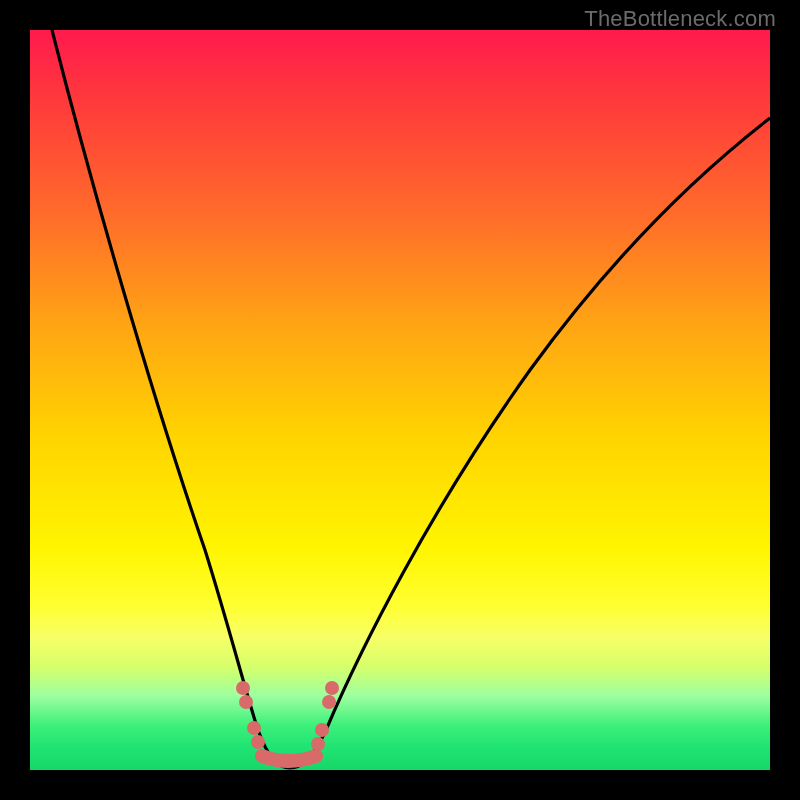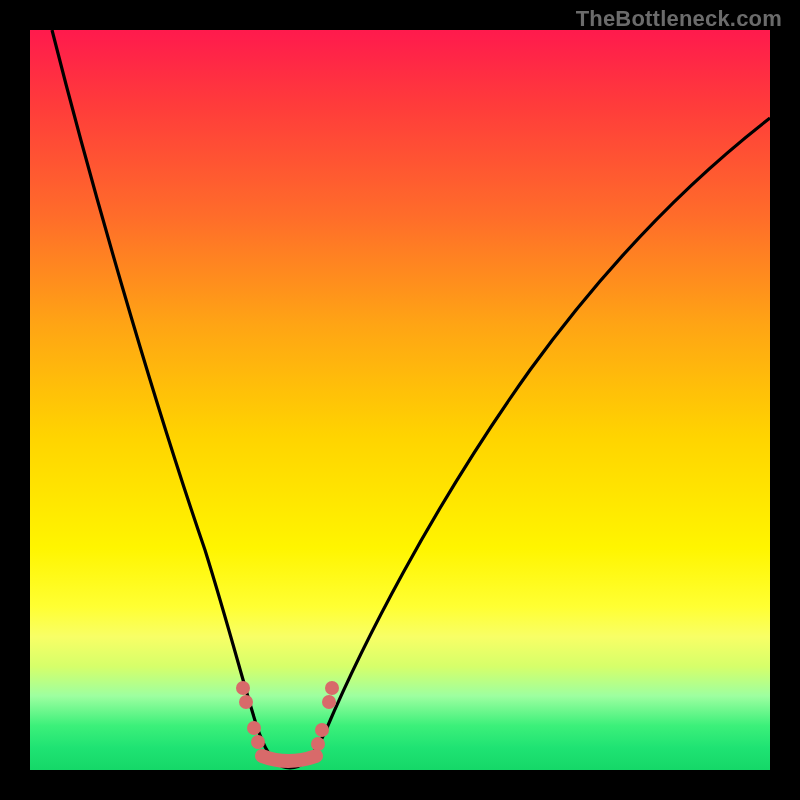--- a/index.html
+++ b/index.html
@@ -29,24 +29,24 @@
       #d6ff6a 86%,
       #9dffa0 90%,
       #3cf07a 94%,
       #1fe373 97%,
       #15d868 100%
     );
   }
   .watermark {
     position: absolute;
     top: 6px;
-    right: 18px;
+    right: 24px;
     color: #6b6b6b;
     font-size: 22px;
-    font-weight: 700;
+    font-weight: 400;
     letter-spacing: 0.2px;
     margin-left: 6px;
   }
   svg.curve {
     position: absolute;
     left: 0;
     top: 0;
     width: 740px;
     height: 740px;
   }

